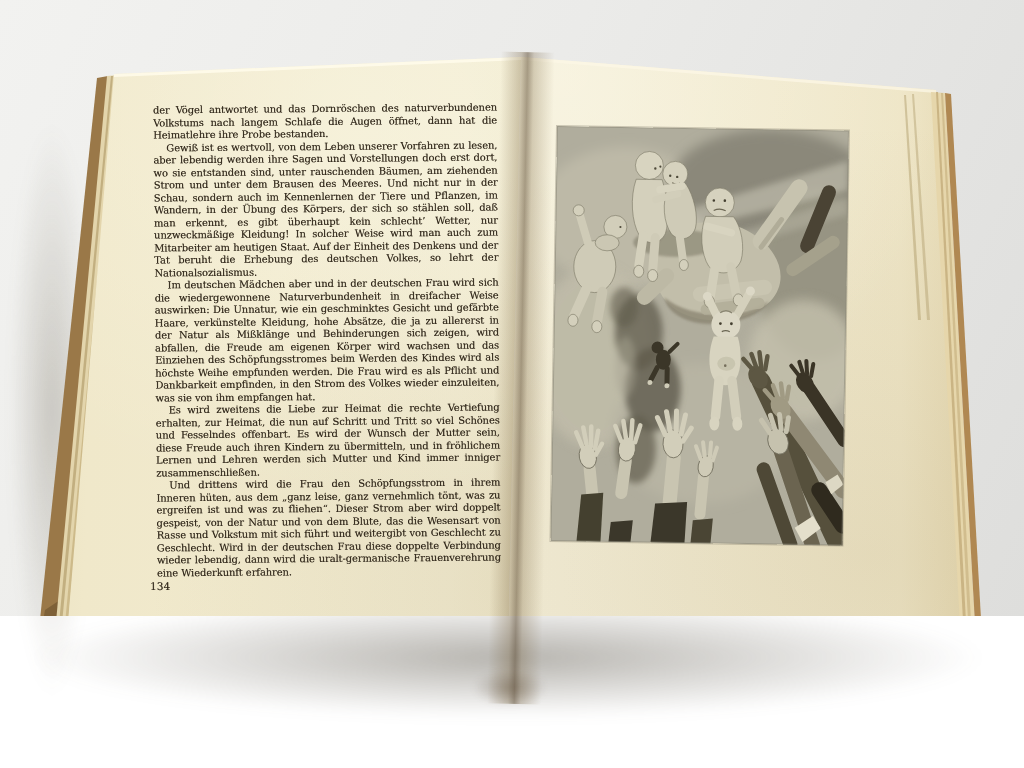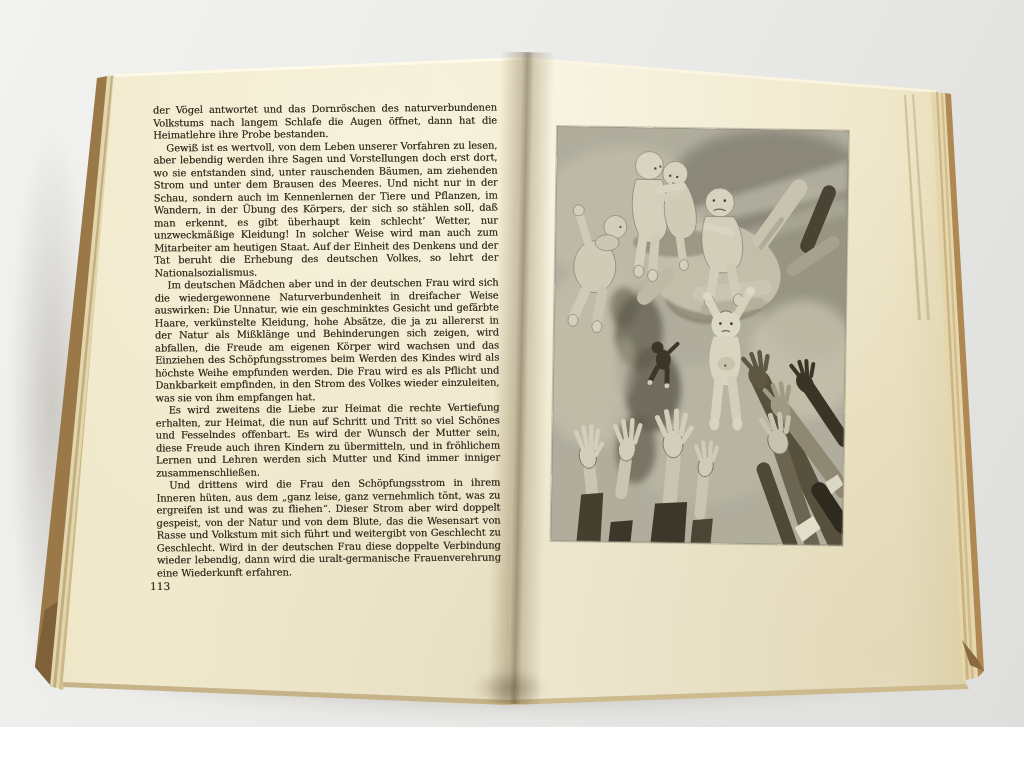--- a/index.html
+++ b/index.html
@@ -1,18 +1,18 @@
 <!DOCTYPE html>
 <html><head>
 <meta charset="utf-8">
 <style>
   html,body{margin:0;padding:0;}
   body{width:1024px;height:768px;overflow:hidden;
        font-family:"DejaVu Serif", serif;}
-  .scene{position:relative;width:1024px;height:727px;
+  .scene{position:relative;width:1024px;height:616px;
          background:linear-gradient(115deg,#f2f2f0 0%,#ebebe9 45%,#dededc 100%);}
   .layer{position:absolute;inset:0;}
   
   .book-shadow{position:absolute;left:28px;top:608px;width:960px;height:110px;
        background:radial-gradient(ellipse at 50% 45%, rgba(70,64,50,.40) 0%, rgba(70,64,50,0) 70%);
        filter:blur(7px);}
   .book-shadow2{position:absolute;left:10px;top:120px;width:70px;height:580px;
        background:radial-gradient(ellipse at 60% 50%, rgba(90,82,62,.25) 0%, rgba(90,82,62,0) 70%);
        filter:blur(6px);}
   
@@ -99,21 +99,21 @@
     <div class="gutter"></div>
     <div class="gutter-bot"></div>
 
     <div class="textcol">
       <p>der Vögel antwortet und das Dornröschen des naturverbundenen Volkstums nach langem Schlafe die Augen öffnet, dann hat die Heimatlehre ihre Probe bestanden.</p>
       <p>Gewiß ist es wertvoll, von dem Leben unserer Vorfahren zu lesen, aber lebendig werden ihre Sagen und Vorstellungen doch erst dort, wo sie entstanden sind, unter rauschenden Bäumen, am ziehenden Strom und unter dem Brausen des Meeres. Und nicht nur in der Schau, sondern auch im Kennenlernen der Tiere und Pflanzen, im Wandern, in der Übung des Körpers, der sich so stählen soll, daß man erkennt, es gibt überhaupt kein schlecht’ Wetter, nur unzweckmäßige Kleidung! In solcher Weise wird man auch zum Mitarbeiter am heutigen Staat. Auf der Einheit des Denkens und der Tat beruht die Erhebung des deutschen Volkes, so lehrt der Nationalsozialismus.</p>
       <p>Im deutschen Mädchen aber und in der deutschen Frau wird sich die wiedergewonnene Naturverbundenheit in dreifacher Weise auswirken: Die Unnatur, wie ein geschminktes Gesicht und gefärbte Haare, verkünstelte Kleidung, hohe Absätze, die ja zu allererst in der Natur als Mißklänge und Behinderungen sich zeigen, wird abfallen, die Freude am eigenen Körper wird wachsen und das Einziehen des Schöpfungsstromes beim Werden des Kindes wird als höchste Weihe empfunden werden. Die Frau wird es als Pflicht und Dankbarkeit empfinden, in den Strom des Volkes wieder einzuleiten, was sie von ihm empfangen hat.</p>
       <p>Es wird zweitens die Liebe zur Heimat die rechte Vertiefung erhalten, zur Heimat, die nun auf Schritt und Tritt so viel Schönes und Fesselndes offenbart. Es wird der Wunsch der Mutter sein, diese Freude auch ihren Kindern zu übermitteln, und in fröhlichem Lernen und Lehren werden sich Mutter und Kind immer inniger zusammenschließen.</p>
       <p>Und drittens wird die Frau den Schöpfungsstrom in ihrem Inneren hüten, aus dem „ganz leise, ganz vernehmlich tönt, was zu ergreifen ist und was zu fliehen“. Dieser Strom aber wird doppelt gespeist, von der Natur und von dem Blute, das die Wesensart von Rasse und Volkstum mit sich führt und weitergibt von Geschlecht zu Geschlecht. Wird in der deutschen Frau diese doppelte Verbindung wieder lebendig, dann wird die uralt-germanische Frauenverehrung eine Wiederkunft erfahren.</p>
     </div>
-    <div class="pageno">113</div>
+    <div class="pageno">134</div>
 
     <div class="plate">
       <svg viewBox="0 0 292 415" preserveAspectRatio="none">
         <defs>
           <filter id="b6" x="-40%" y="-40%" width="180%" height="180%">
               <feGaussianBlur stdDeviation="6"></feGaussianBlur>
             </filter>
           <filter id="b3" x="-40%" y="-40%" width="180%" height="180%">
               <feGaussianBlur stdDeviation="3"></feGaussianBlur>
             </filter>

